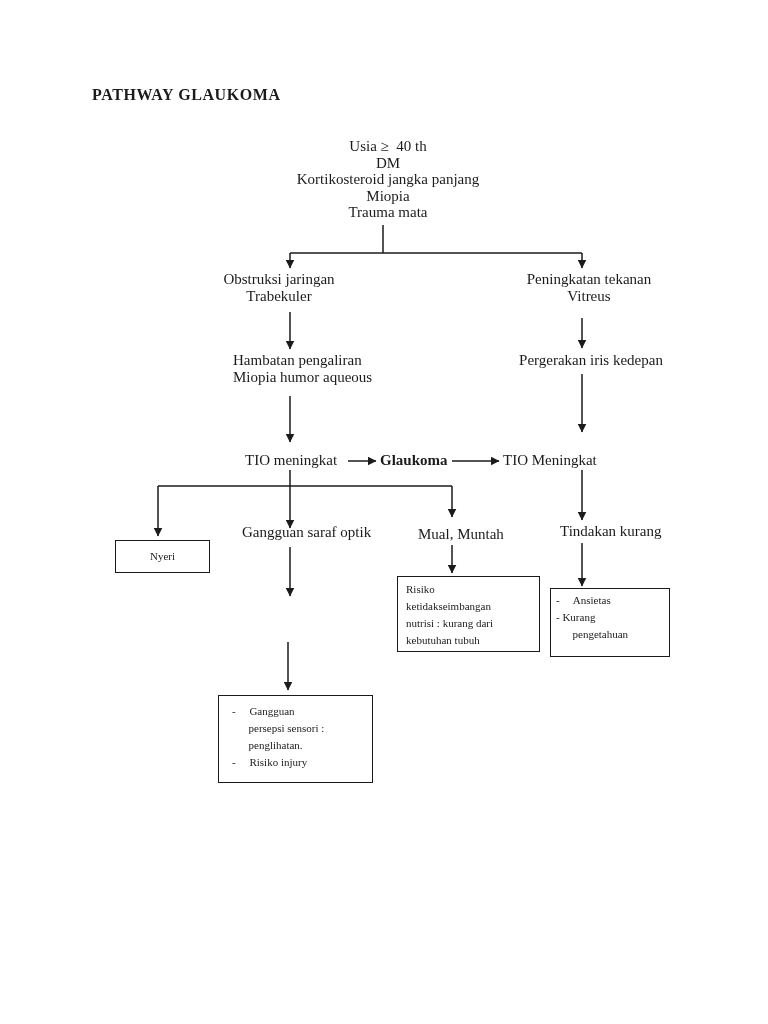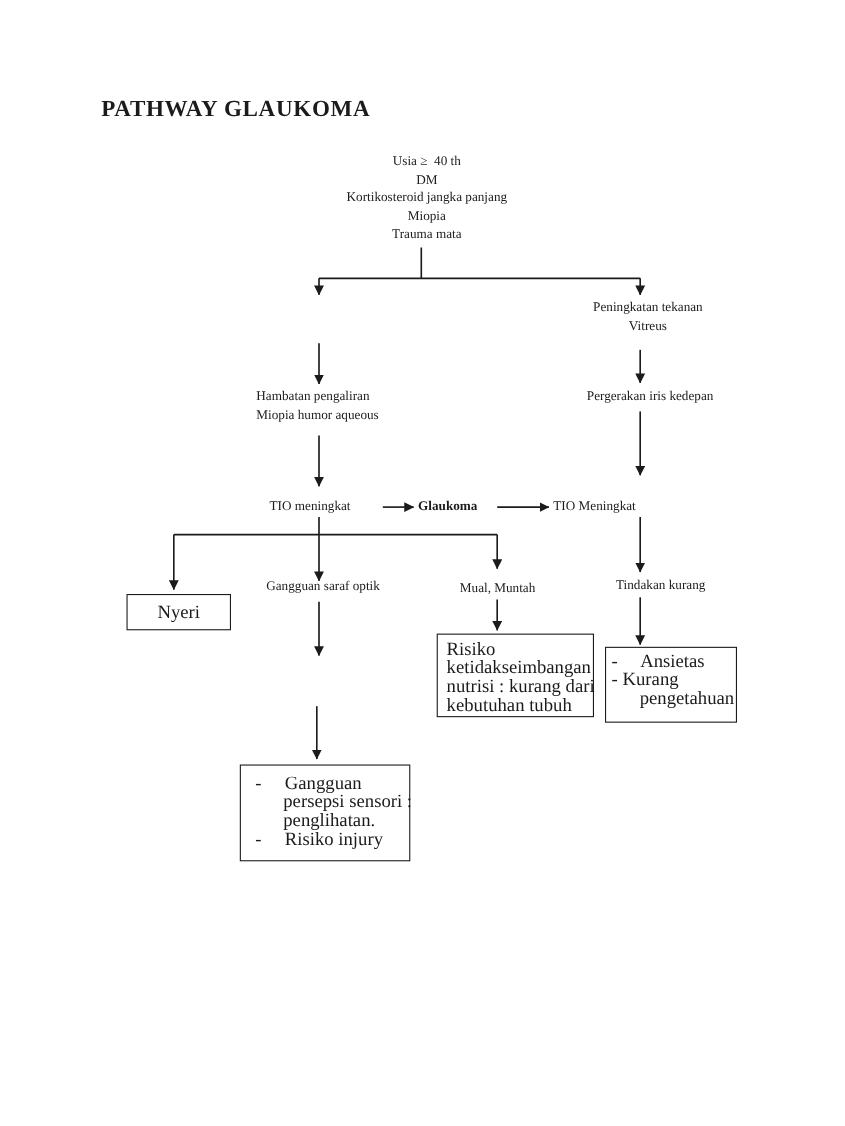--- a/index.html
+++ b/index.html
@@ -6,32 +6,32 @@
   .page{
     position:relative;
     width:768px;height:1024px;
     background:#ffffff;
     font-family:"Liberation Serif","DejaVu Serif",serif;
     color:#1b1b1b;
     overflow:hidden;
   }
   .title{
     position:absolute;left:92px;top:86px;
-    font-size:21px;font-weight:bold;letter-spacing:0.6px;
+    font-size:16px;font-weight:bold;letter-spacing:0.6px;
   }
   .txt{
     position:absolute;
-    font-size:12px;line-height:16.5px;
+    font-size:15px;line-height:16.5px;
     white-space:pre-line;
   }
   .box{
     position:absolute;
     border:1.6px solid #1b1b1b;
     box-sizing:border-box;
-    font-size:17px;line-height:17px;
+    font-size:11px;line-height:17px;
     white-space:pre;
   }
   .center{text-align:center;}
   #n-risk{left:270px;top:138px;width:236px;}
   #n-obstruksi{left:208px;top:271px;width:142px;}
   #n-peningkatan{left:513px;top:271px;width:152px;}
   #n-hambatan{left:233px;top:352px;}
   #n-pergerakan{left:505px;top:352px;width:172px;}
   #n-tio-left{left:245px;top:452px;}
   #n-glaukoma{left:380px;top:452px;font-weight:bold;}
@@ -85,20 +85,22 @@
       <line x1="288" y1="642" x2="288" y2="690" marker-end="url(#ah)"></line>
     </g>
   </svg>
 
   <div class="txt center" id="n-risk">Usia ≥&nbsp; 40 th
 DM
 Kortikosteroid jangka panjang
 Miopia
 Trauma mata</div>
 
+  <div class="txt center" id="n-obstruksi">Obstruksi jaringan
+Trabekuler</div>
   <div class="txt center" id="n-peningkatan">Peningkatan tekanan
 Vitreus</div>
 
   <div class="txt" id="n-hambatan">Hambatan pengaliran
 Miopia humor aqueous</div>
   <div class="txt center" id="n-pergerakan">Pergerakan iris kedepan</div>
 
   <div class="txt" id="n-tio-left">TIO meningkat</div>
   <div class="txt" id="n-glaukoma">Glaukoma</div>
   <div class="txt" id="n-tio-right">TIO Meningkat</div>

